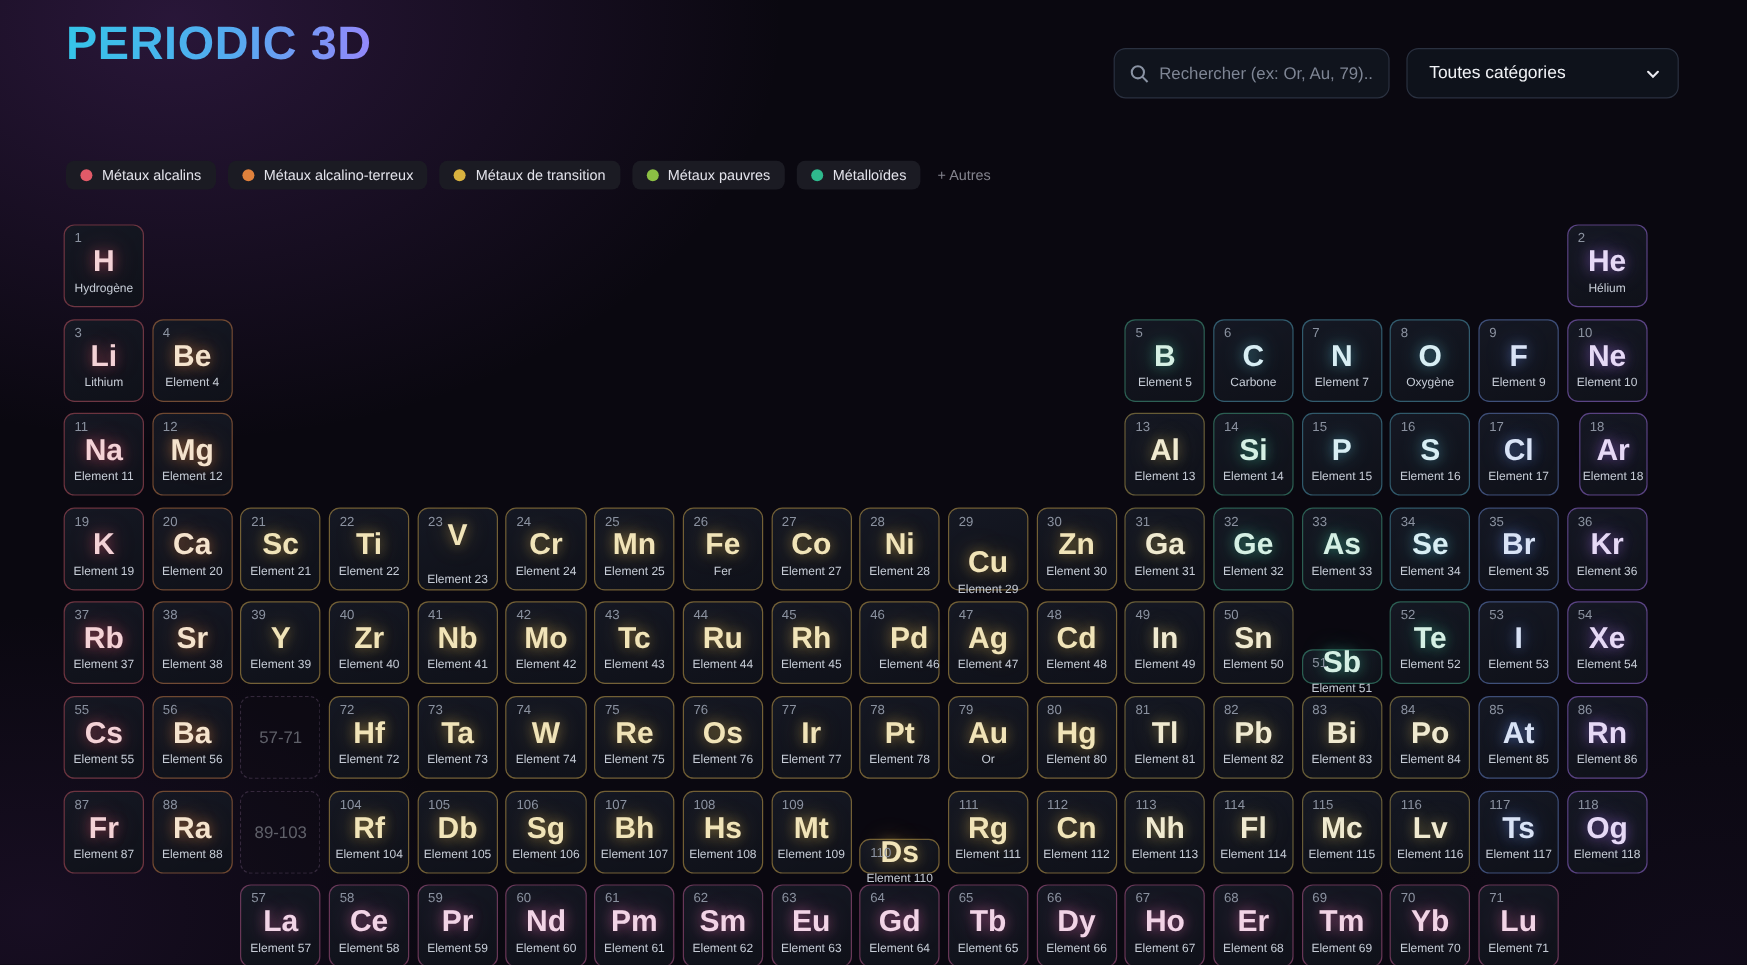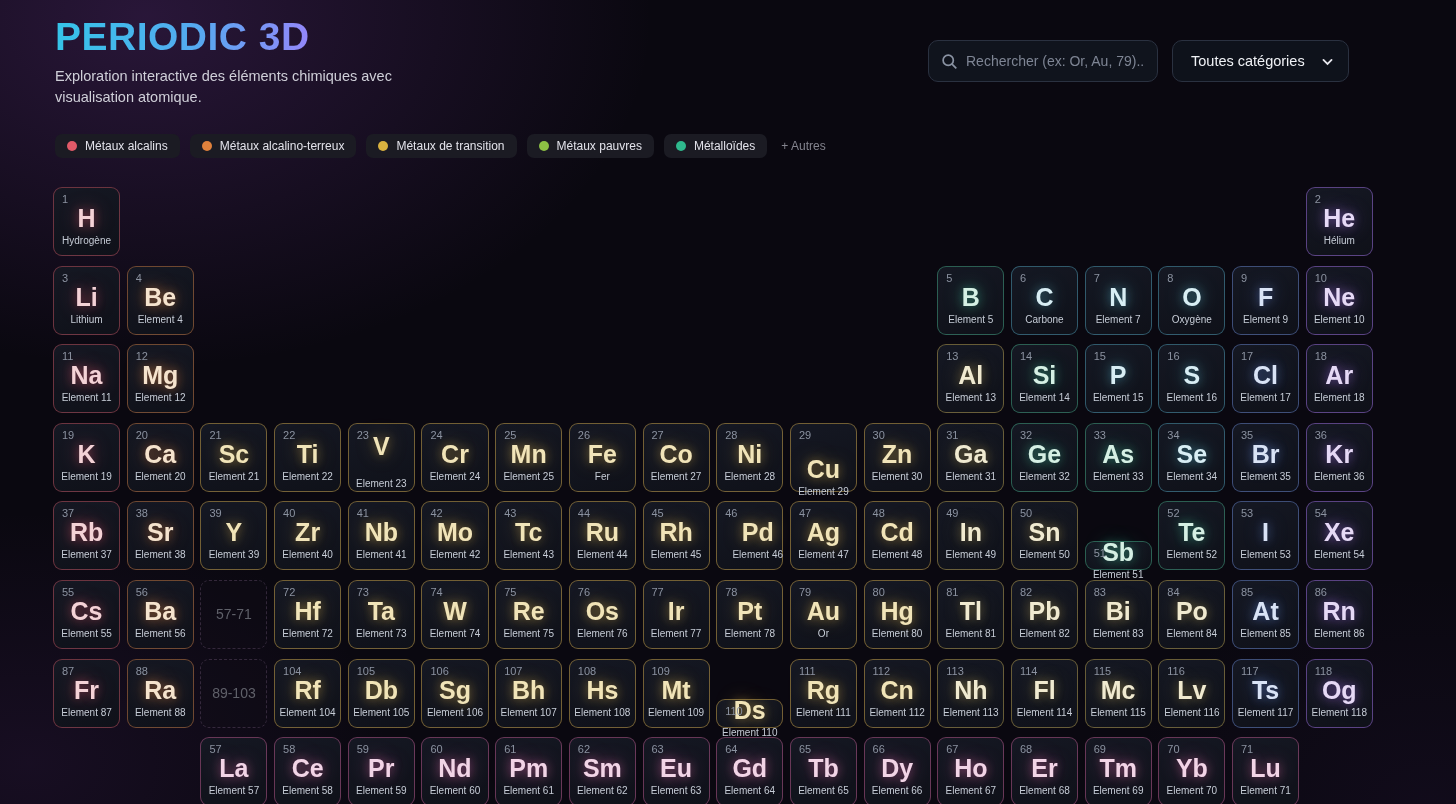--- a/index.html
+++ b/index.html
@@ -32,21 +32,21 @@
     background:#10141d; border:1px solid #2a3140; border-radius:10px;
     display:flex; align-items:center; padding:0 12px; gap:8px;
   }
   .search-box svg { flex:0 0 auto; }
   .search-box input {
     flex:1; min-width:0; background:transparent; border:none; outline:none;
     color:#dfe4ee; font-size:14px; font-family:"Liberation Sans",sans-serif;
   }
   .search-box input::placeholder { color:#7e8594; }
   .category-select {
-    position:absolute; left:1172px; top:40px; width:177px; height:42px; z-index:2;
+    position:absolute; left:1172px; top:40px; width:227px; height:42px; z-index:2;
     background:#0e121b; border:1px solid #2a3140; border-radius:10px;
     display:flex; align-items:center; justify-content:space-between;
     padding:0 14px 0 18px; cursor:pointer;
   }
   .category-select .sel-label { font-size:14.5px; color:#f0f2f6; }
   .legend-row {
     position:absolute; left:55px; top:134px; z-index:2;
     display:flex; align-items:center; gap:10px;
   }
   .legend-chip {
@@ -79,21 +79,20 @@
     background:rgba(18,14,24,0.35);
     display:flex; align-items:center; justify-content:center;
     font-size:14px; color:#5f6069;
   }
 </style>
 </head>
 <body>
 
 <header class="title-block">
   <h1 class="app-title">PERIODIC 3D</h1>
-  <p class="app-subtitle">Exploration interactive des éléments chimiques avec visualisation atomique.</p>
 </header>
 
 <div class="search-box">
   <span style="display:flex">
     <svg width="17" height="17" viewBox="0 0 20 20" fill="none" stroke="#8a93a3" stroke-width="2">
       <circle cx="8.5" cy="8.5" r="6"></circle>
       <line x1="13" y1="13" x2="18" y2="18"></line>
     </svg>
   </span>
   <input type="text" placeholder="Rechercher (ex: Or, Au, 79)..." style="">
@@ -212,21 +211,21 @@
     <div class="cell" style="grid-area: 3 / 16; border: 1px solid rgba(80, 160, 185, 0.5);">
       <span class="num">16</span>
       <span class="sym" style="color: rgb(216, 238, 244); text-shadow: rgba(90, 190, 210, 0.45) 0px 0px 10px, rgba(90, 190, 210, 0.45) 0px 0px 20px;">S</span>
       <span class="name">Element 16</span>
     </div>
     <div class="cell" style="grid-area: 3 / 17; border: 1px solid rgba(105, 135, 210, 0.5);">
       <span class="num">17</span>
       <span class="sym" style="color: rgb(217, 227, 246); text-shadow: rgba(110, 150, 240, 0.45) 0px 0px 10px, rgba(110, 150, 240, 0.45) 0px 0px 20px;">Cl</span>
       <span class="name">Element 17</span>
     </div>
-    <div class="cell" style="grid-area: 3 / 18; border: 1px solid rgba(150, 105, 215, 0.55);">
+    <div class="cell" style="grid-area: 3 / 18; border: 1px solid rgba(150, 105, 215, 0.55); margin-left: 10px;">
       <span class="num">18</span>
       <span class="sym" style="color: rgb(230, 217, 246); text-shadow: rgba(170, 120, 240, 0.45) 0px 0px 10px, rgba(170, 120, 240, 0.45) 0px 0px 20px;">Ar</span>
       <span class="name">Element 18</span>
     </div>
     <div class="cell" style="grid-area: 4 / 1; border: 1px solid rgba(200, 85, 100, 0.5);">
       <span class="num">19</span>
       <span class="sym" style="color: rgb(244, 210, 214); text-shadow: rgba(230, 90, 110, 0.45) 0px 0px 10px, rgba(230, 90, 110, 0.45) 0px 0px 20px;">K</span>
       <span class="name">Element 19</span>
     </div>
     <div class="cell" style="grid-area: 4 / 2; border: 1px solid rgba(205, 125, 70, 0.5);">

